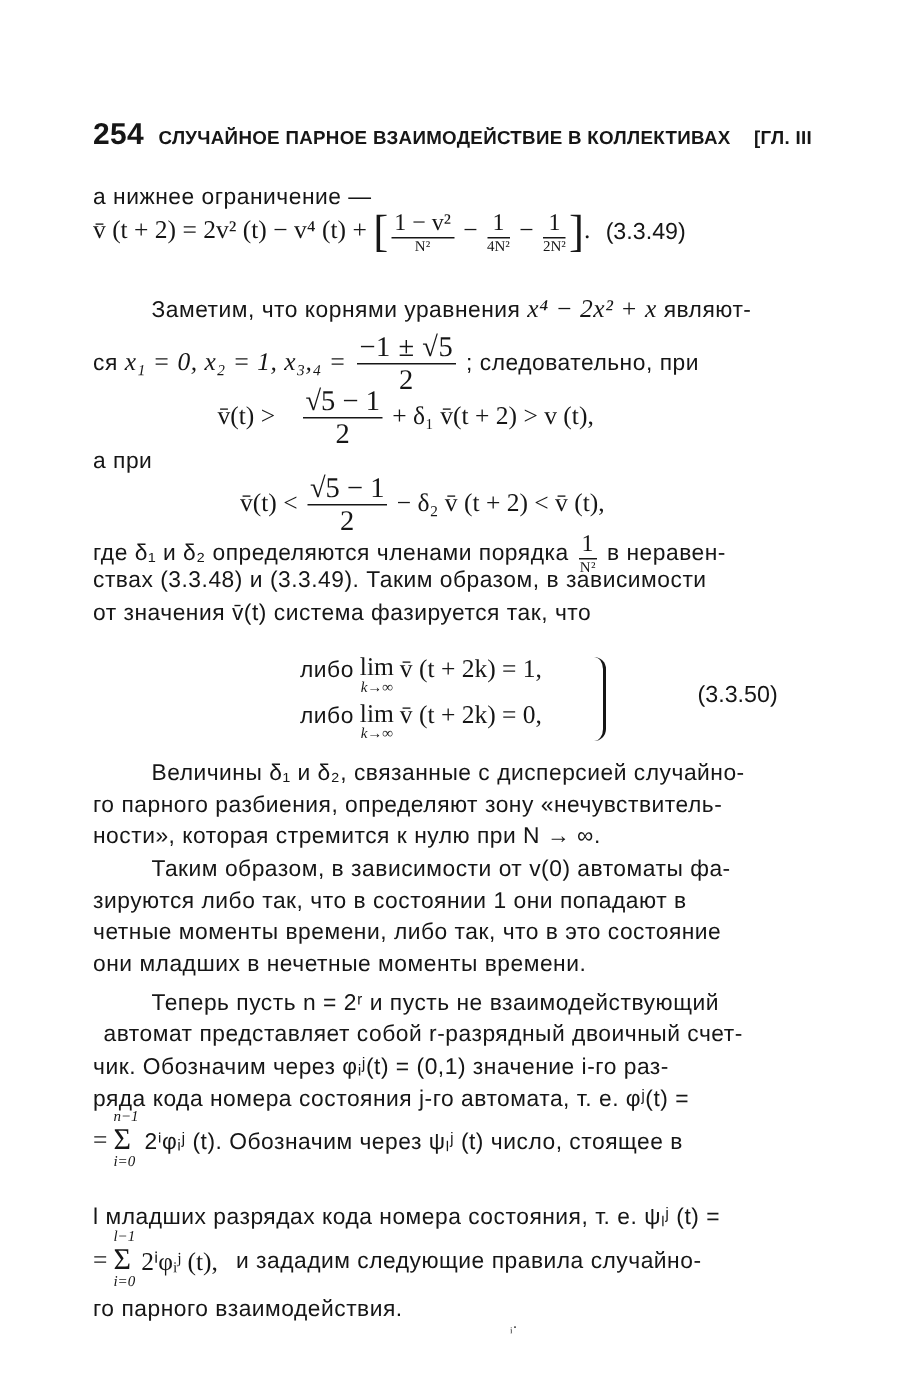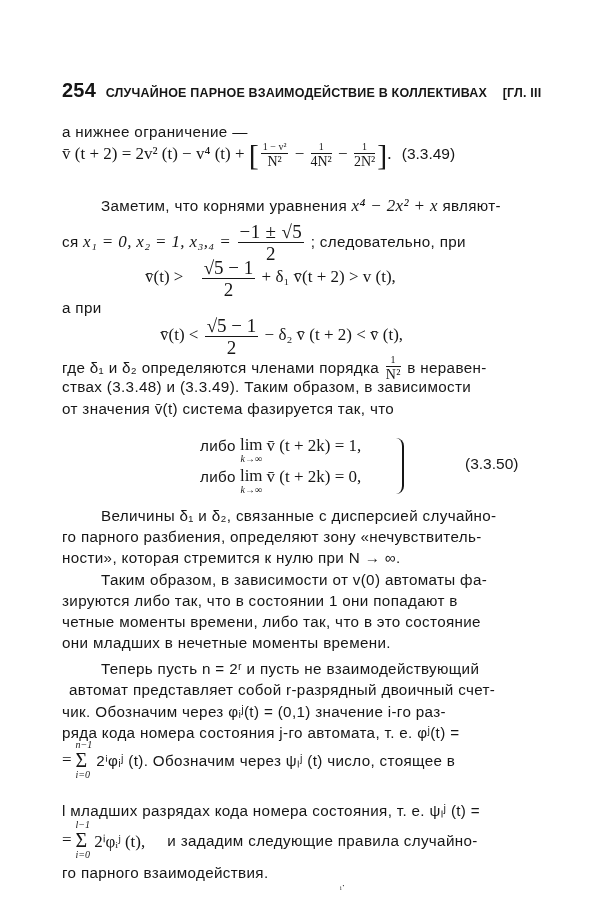--- a/index.html
+++ b/index.html
@@ -8,22 +8,22 @@
     font-family: "Liberation Serif", "DejaVu Serif", serif; color: #161616;
   }
   .page { position: absolute; left: 0; top: 0; width: 600px; height: 918px; }
   .abs { position: absolute; white-space: nowrap; }
   .header { top: 79px; left: 62px; font-family: "Liberation Sans", sans-serif; font-size: 12.5px; font-weight: bold; letter-spacing: 0.2px; }
   .header .pn { font-size: 20px; margin-right: 6px; }
   .txt { font-family: "Liberation Sans", sans-serif; font-size: 15.2px; letter-spacing: 0.35px; }
   .math { font-family: "Liberation Serif", serif; font-size: 17px; }
   i { font-style: italic; }
   .frac { display: inline-block; vertical-align: middle; text-align: center; line-height: 1; margin: 0 2px; }
-  .frac .num { display: block; border-bottom: 1px solid #161616; padding: 0 2px 1px; font-size: 10px; }
-  .frac .den { display: block; padding-top: 1px; font-size: 14px; }
+  .frac .num { display: block; border-bottom: 1px solid #161616; padding: 0 2px 1px; font-size: 16px; }
+  .frac .den { display: block; padding-top: 1px; font-size: 10px; }
   .frac.big .num, .frac.big .den { font-size: 19px; }
   .brk { font-size: 30px; vertical-align: middle; line-height: 1; }
   .sumblk { display: inline-block; vertical-align: middle; line-height: 1; }
   .sumblk .lim { display: block; font-size: 10px; font-style: italic; }
   .sumblk .sig { display: block; font-size: 20px; }
   .limblk { display: inline-block; vertical-align: top; text-align: center; line-height: 1.05; }
   .limblk .lsub { display: block; font-size: 10px; font-style: italic; }
   .brace { position: absolute; left: 392px; top: 438px; width: 10px; height: 56px; border-right: 2px solid #161616; border-radius: 0 8px 8px 0; }
   .eqno { font-family: "Liberation Sans", sans-serif; font-size: 15.5px; }
   .speck { font-size: 10px; }
@@ -113,19 +113,19 @@
     <span class="sumblk math"><span class="lim">n−1</span><span class="sig">Σ</span><span class="lim">i=0</span></span>
     <span class="txt" style="vertical-align:middle">2ⁱφᵢʲ (t). Обозначим   через   ψₗʲ (t)  число, стоящее   в</span>
   </div>
 
   <div class="abs txt" style="top:800px;left:62px">l младших разрядах кода номера состояния, т. е. ψₗʲ (t) =</div>
 
   <div class="abs" style="top:820px;left:62px">
     <span class="math" style="vertical-align:middle">=</span>
     <span class="sumblk math"><span class="lim">l−1</span><span class="sig">Σ</span><span class="lim">i=0</span></span>
     <span class="math" style="vertical-align:middle">2ⁱφᵢʲ (t),</span>
-    <span class="txt" style="vertical-align:middle;margin-left:18px">и зададим следующие правила случайно-</span>
+    <span class="txt" style="vertical-align:middle;margin-left:8px">и зададим следующие правила случайно-</span>
   </div>
 
   <div class="abs txt" style="top:864px;left:62px">го парного взаимодействия.</div>
 
   <div class="abs speck" style="top:880px;left:340px">ᵢ·</div>
 </div>
 
 </body></html>

